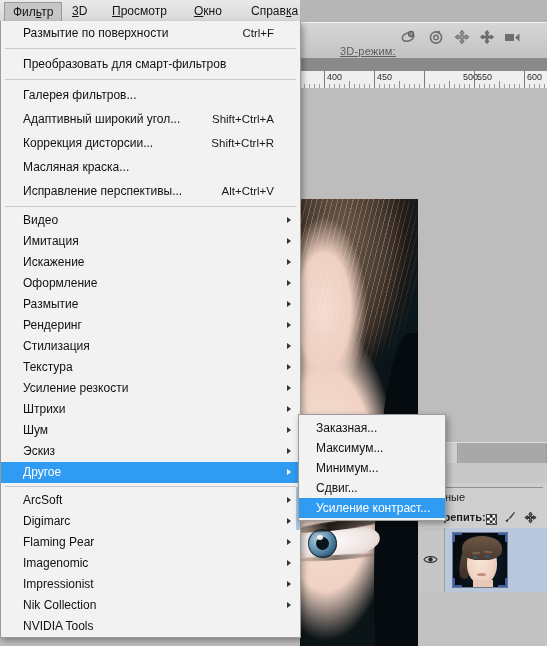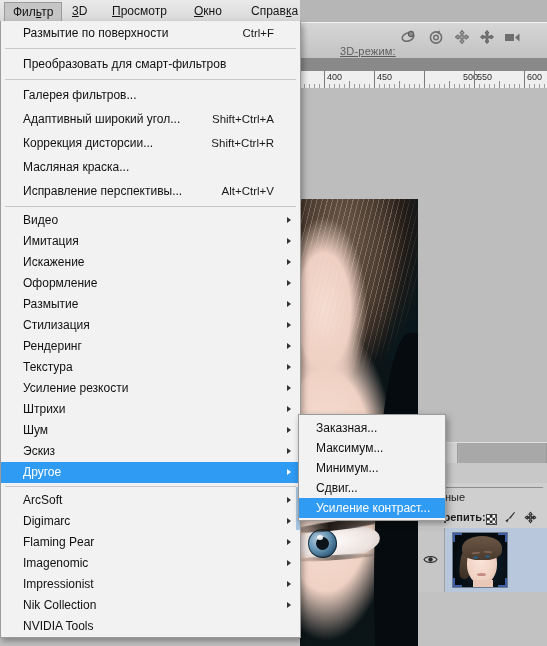--- a/index.html
+++ b/index.html
@@ -353,22 +353,22 @@
         <div class="mi menu-tall"><span>Адаптивный широкий угол...</span><span class="acc">Shift+Ctrl+A</span></div>
         <div class="mi menu-tall"><span>Коррекция дисторсии...</span><span class="acc">Shift+Ctrl+R</span></div>
         <div class="mi menu-tall"><span>Масляная краска...</span></div>
         <div class="mi menu-tall"><span>Исправление перспективы...</span><span class="acc">Alt+Ctrl+V</span></div>
         <div class="sep"></div>
         <div class="mi"><span>Видео</span><span class="arr"></span></div>
         <div class="mi"><span>Имитация</span><span class="arr"></span></div>
         <div class="mi"><span>Искажение</span><span class="arr"></span></div>
         <div class="mi"><span>Оформление</span><span class="arr"></span></div>
         <div class="mi"><span>Размытие</span><span class="arr"></span></div>
+        <div class="mi"><span>Рендеринг</span><span class="arr"></span></div>
         <div class="mi"><span>Стилизация</span><span class="arr"></span></div>
-        <div class="mi"><span>Рендеринг</span><span class="arr"></span></div>
         <div class="mi"><span>Текстура</span><span class="arr"></span></div>
         <div class="mi"><span>Усиление резкости</span><span class="arr"></span></div>
         <div class="mi"><span>Штрихи</span><span class="arr"></span></div>
         <div class="mi"><span>Шум</span><span class="arr"></span></div>
         <div class="mi"><span>Эскиз</span><span class="arr"></span></div>
         <div class="mi sel"><span>Другое</span><span class="arr"></span></div>
         <div class="sep"></div>
         <div class="mi"><span>ArcSoft</span><span class="arr"></span></div>
         <div class="mi"><span>Digimarc</span><span class="arr"></span></div>
         <div class="mi"><span>Flaming Pear</span><span class="arr"></span></div>

